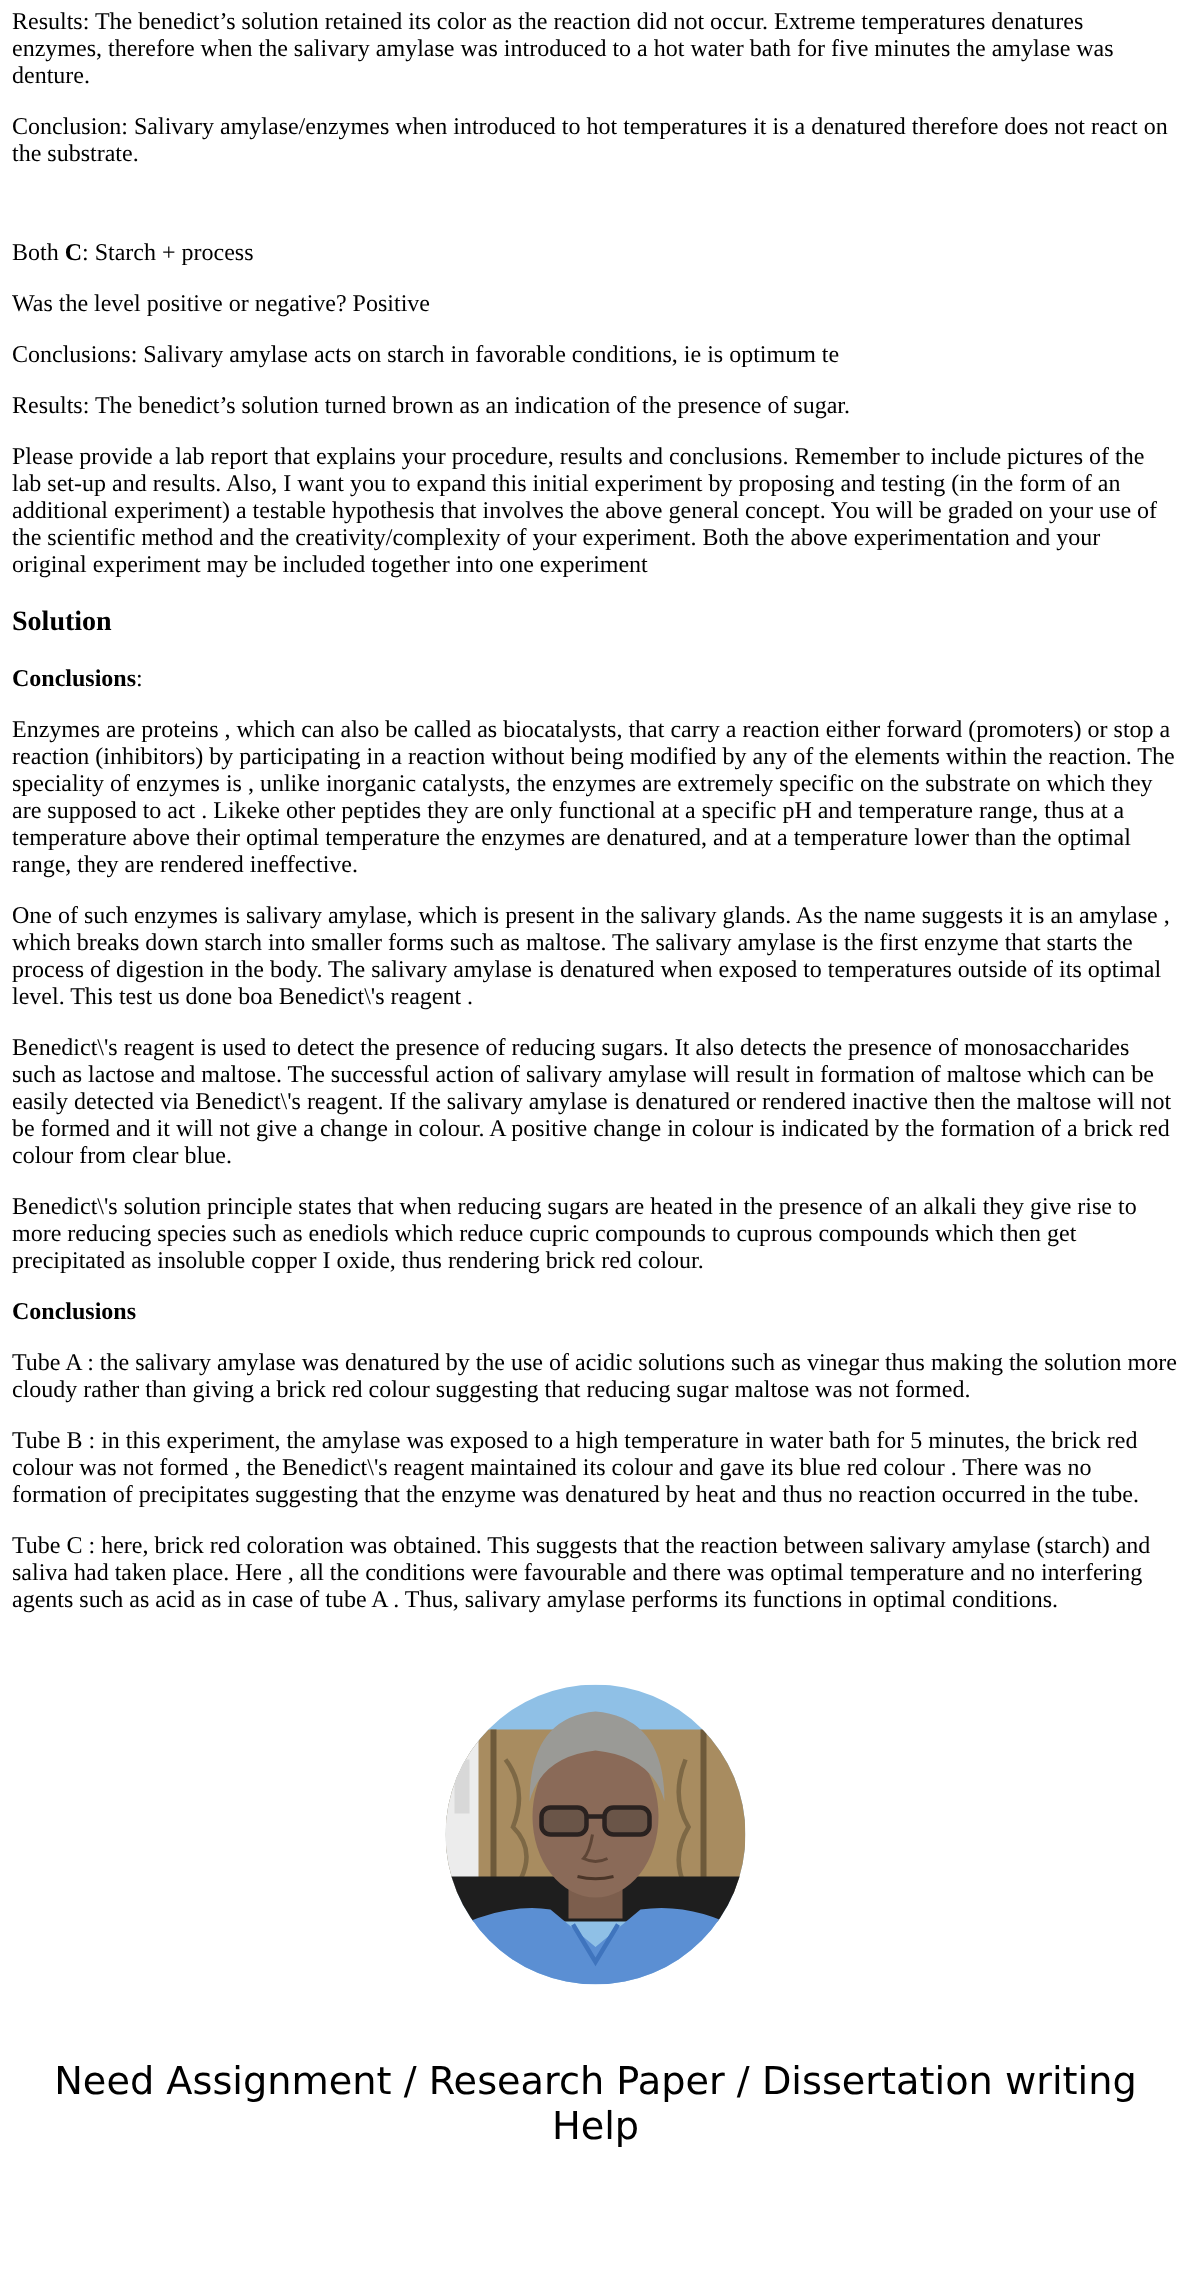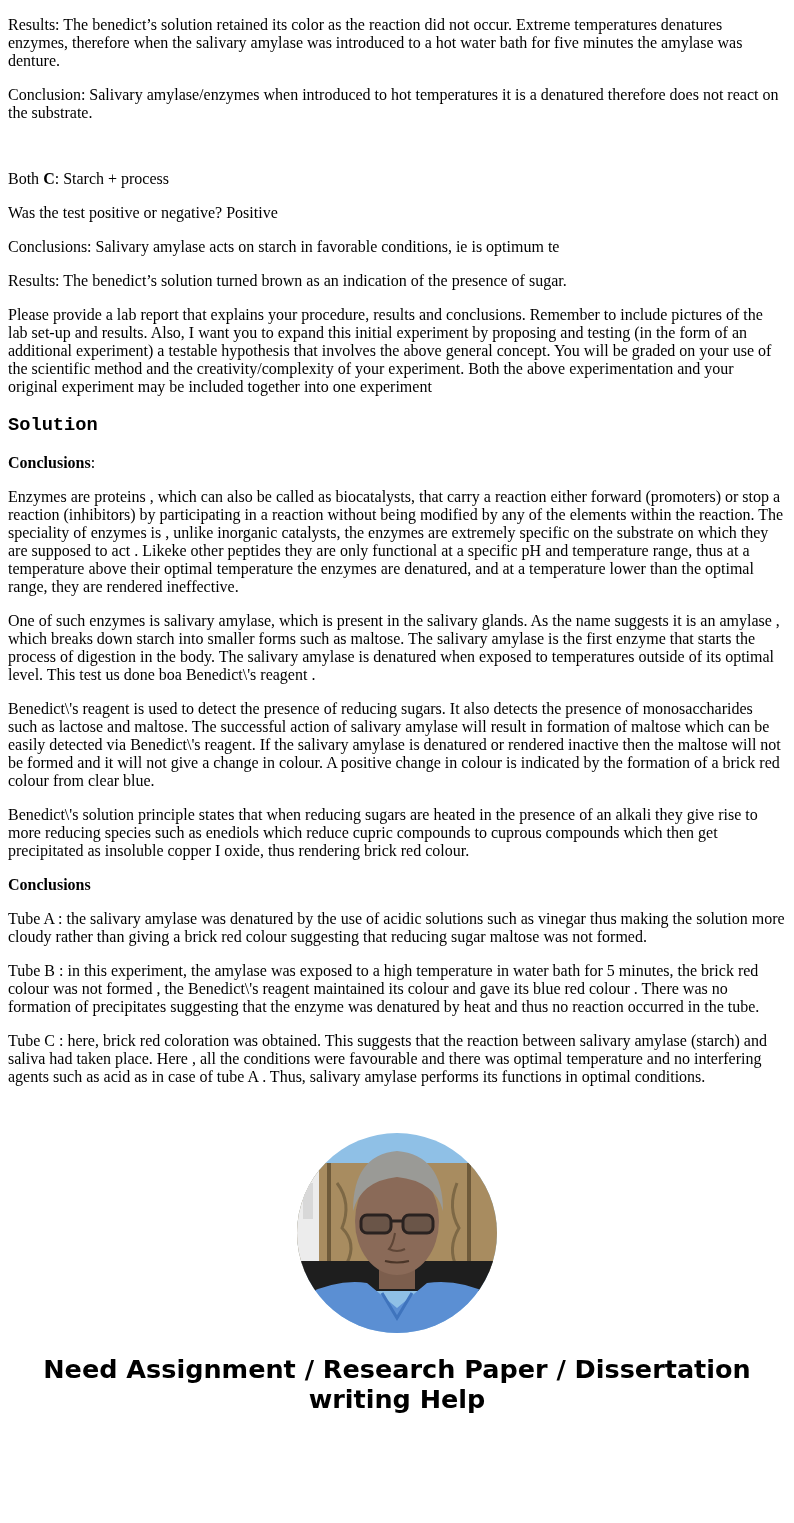--- a/index.html
+++ b/index.html
@@ -7,68 +7,67 @@
       width: 794px;
       min-height: 1523px;
       font-family: "Liberation Serif", "DejaVu Serif", serif;
       font-size: 16px;
       line-height: 18px;
       color: #000000;
       position: relative;
     }
     .content { padding: 0 8px; }
     p { margin: 16px 0; }
-    p.first { margin-top: 16px; }
+    p.first { margin-top: 6px; }
     h3 {
       font-size: 18.7px;
       font-weight: bold;
       margin: 18px 0;
       line-height: 22px;
-      font-family: Liberation Mono, monospace;
     }
     .bold { font-weight: bold; }
     .spacer { height: 16px; }
 
     .photo-wrap {
       display: flex;
       justify-content: center;
       margin-top: 47px;
     }
     .photo {
       width: 200px;
       height: 200px;
       border-radius: 50%;
       overflow: hidden;
       position: relative;
     }
     .photo svg { display: block; }
 
     .footer {
-      margin-top: 21px;
+      margin-top: 50px;
       text-align: center;
       font-family: "DejaVu Sans", sans-serif;
-      font-weight: bold;
+      font-weight: normal;
       font-size: 25.5px;
       line-height: 30px;
       color: #000000;
       padding: 0 13px;
     }
   </style>
 </head>
 <body>
 
 <div class="content">
 
   <p class="first">Results: The benedict’s solution retained its color as the reaction did not occur. Extreme temperatures denatures enzymes, therefore when the salivary amylase was introduced to a hot water bath for five minutes the amylase was denture.</p>
   <p>Conclusion: Salivary amylase/enzymes when introduced to hot temperatures it is a denatured therefore does not react on the substrate.</p>
 
   <div class="spacer"></div>
 
   <p><span>Both </span><span class="bold">C</span><span>: Starch + process</span></p>
-  <p>Was the test positive or negative? Positive</p>
+  <p>Was the level positive or negative? Positive</p>
   <p>Conclusions: Salivary amylase acts on starch in favorable conditions, ie is optimum te</p>
   <p>Results: The benedict’s solution turned brown as an indication of the presence of sugar.</p>
 
   <p>Please provide a lab report that explains your procedure, results and conclusions. Remember to include pictures of the lab set-up and results. Also, I want you to expand this initial experiment by proposing and testing (in the form of an additional experiment) a testable hypothesis that involves the above general concept. You will be graded on your use of the scientific method and the creativity/complexity of your experiment. Both the above experimentation and your original experiment may be included together into one experiment</p>
 
   <h3>Solution</h3>
 
   <p><span class="bold">Conclusions</span><span>:</span></p>
 
   <p>Enzymes are proteins , which can also be called as biocatalysts, that carry a reaction either forward (promoters) or stop a reaction (inhibitors) by participating in a reaction without being modified by any of the elements within the reaction. The speciality of enzymes is , unlike inorganic catalysts, the enzymes are extremely specific on the substrate on which they are supposed to act . Likeke other peptides they are only functional at a specific pH and temperature range, thus at a temperature above their optimal temperature the enzymes are denatured, and at a temperature lower than the optimal range, they are rendered ineffective.</p>

